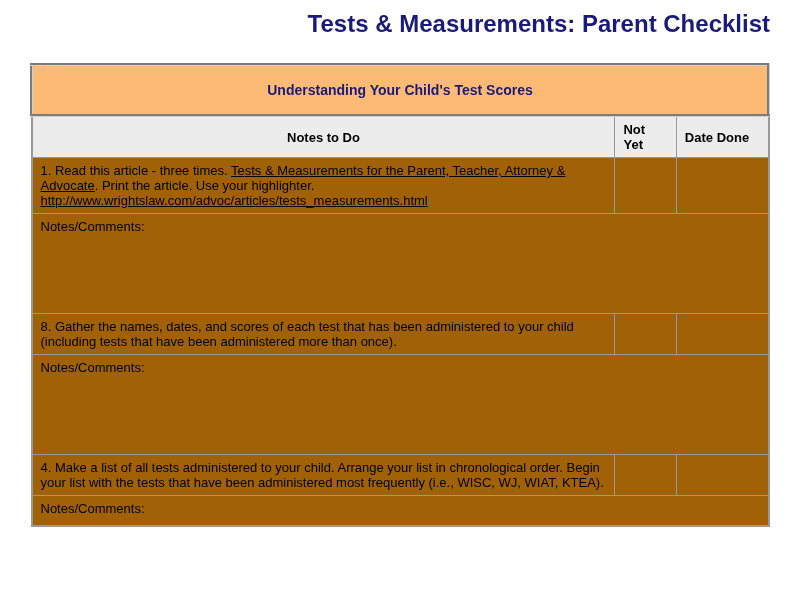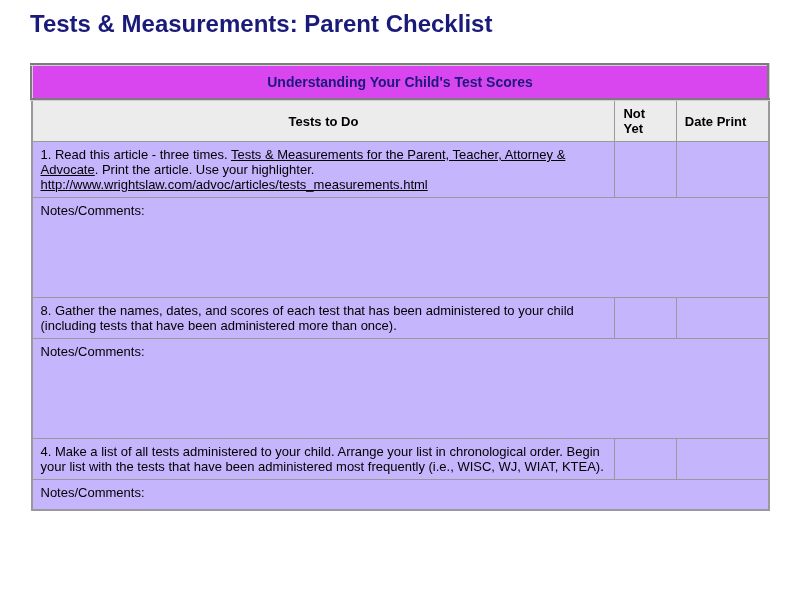--- a/index.html
+++ b/index.html
@@ -6,53 +6,53 @@
     body {
       font-family: Verdana, Geneva, sans-serif;
       background: #fff;
       padding: 10px 30px;
       width: 800px;
     }
     h1 {
       color: #1a1a7a;
       font-size: 24px;
       font-weight: bold;
-      text-align: left;
+      text-align: right;
       margin-bottom: 25px;
       font-family: Verdana, Geneva, sans-serif;
     }
     table {
       border-collapse: collapse;
       width: 100%;
       border: 2px solid #999;
     }
     .section-header {
-      background: #d946ef;
+      background: #fdba74;
       border: 3px outset #d0d0d0;
       text-align: center;
-      padding: 8px;
+      padding: 16px;
       color: #1a1a7a;
       font-weight: bold;
       font-size: 14px;
     }
     th {
       background: #ececec;
       border: 1px solid #999;
       padding: 5px 8px;
       font-size: 13px;
       font-weight: bold;
       text-align: left;
     }
     th.things-col { text-align: center; }
     td {
       border: 1px solid #999;
       padding: 5px 8px;
       font-size: 13px;
       vertical-align: top;
-      background: #c4b5fd;
+      background: #a16207;
     }
     td.item-cell { width: 570px; }
     td.notyet-cell { width: 60px; }
     td.date-cell { width: 90px; }
     td.notes-cell {
       height: 100px;
     }
     a, .link {
       color: #000;
       text-decoration: underline;
@@ -62,23 +62,23 @@
 <body>
 
 <h1>Tests &amp; Measurements: Parent Checklist</h1>
 
 <table>
   <tbody>
       <tr>
     <td colspan="3" class="section-header">Understanding Your Child's Test Scores</td>
   </tr>
   <tr>
-    <th class="things-col">Tests to Do</th>
+    <th class="things-col">Notes to Do</th>
     <th>Not Yet</th>
-    <th>Date Print</th>
+    <th>Date Done</th>
   </tr>
 
   <tr>
     <td class="item-cell">
       <span>1. Read this article - three times.  </span><a href="#" class="link">Tests &amp; Measurements for the Parent, Teacher, Attorney &amp; Advocate</a><span>. Print the article. Use your highlighter. </span><a href="#" class="link">http://www.wrightslaw.com/advoc/articles/tests_measurements.html</a>
     </td>
     <td class="notyet-cell"></td>
     <td class="date-cell"></td>
   </tr>
   <tr>

